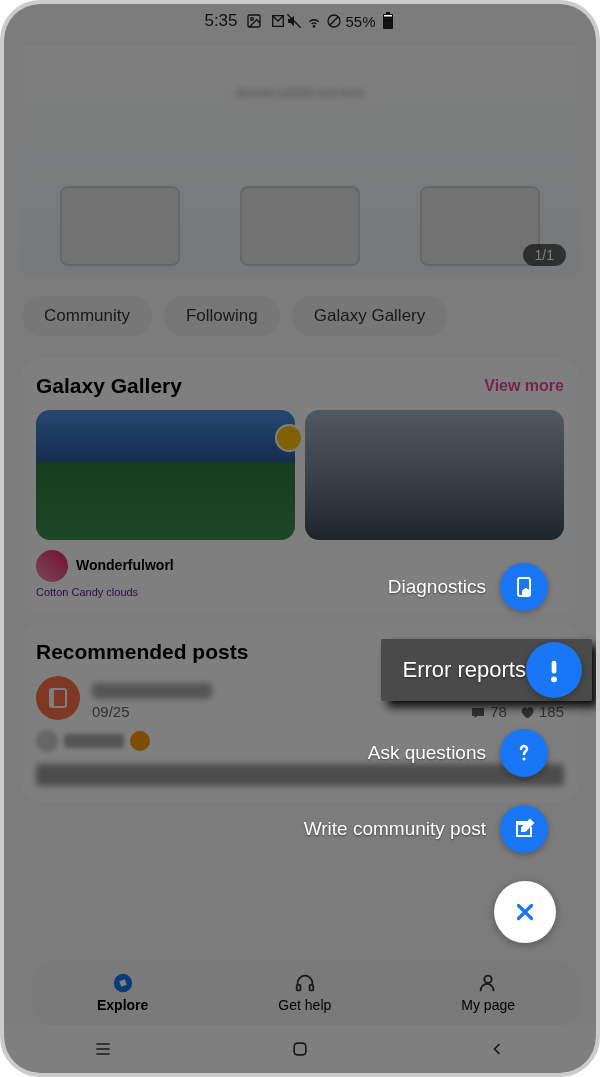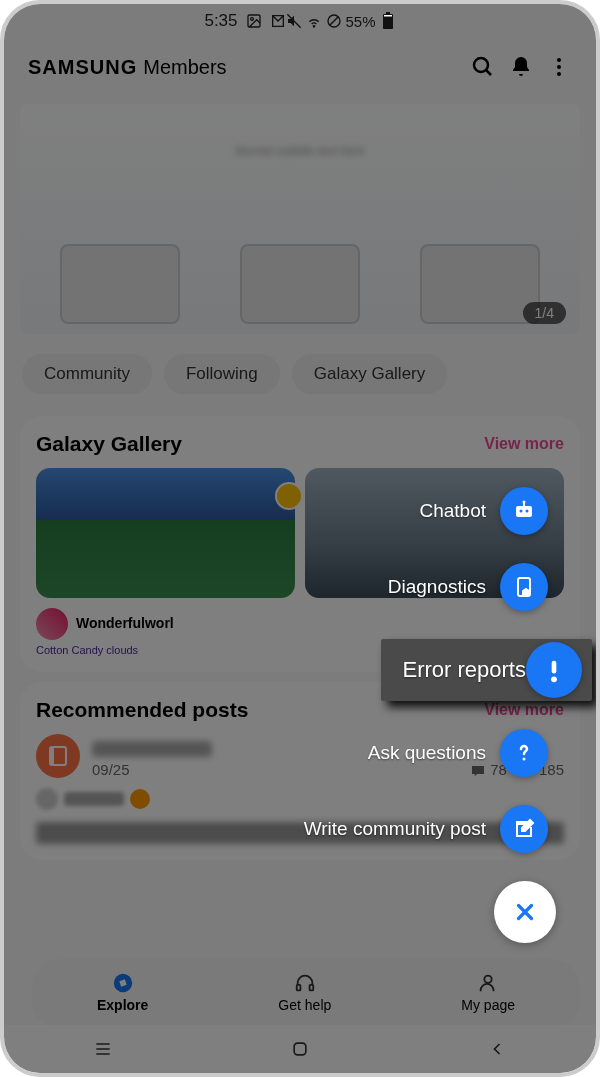--- a/index.html
+++ b/index.html
@@ -119,53 +119,29 @@
     <span class="status-icon">
             <svg width="12" height="18" viewBox="0 0 12 18">
               <rect x="1" y="2" width="10" height="15" rx="1" fill="#111"></rect>
               <rect x="4" y="0" width="4" height="2" fill="#111"></rect>
               <rect x="2" y="3" width="8" height="1.5" fill="#fff"></rect>
             </svg>
           </span>
   </div>
 </div>
 
-<div class="header">
-  <div class="app-title">
-    <span class="brand">SAMSUNG</span>
-    <span class="subtitle">Members</span>
-  </div>
-  <div class="hicon">
-          <svg width="24" height="24" viewBox="0 0 24 24" fill="none" stroke="#000" stroke-width="2.5">
-            <circle cx="10" cy="10" r="7"></circle>
-            <line x1="20" y1="20" x2="15" y2="15"></line>
-          </svg>
-        </div>
-  <div class="hicon">
-          <svg width="24" height="24" viewBox="0 0 24 24" fill="#000">
-            <path d="M12 2a6 6 0 00-6 6v4l-2 3v1h16v-1l-2-3V8a6 6 0 00-6-6zM10 19a2 2 0 004 0"></path>
-          </svg>
-        </div>
-  <div class="hicon">
-          <svg width="24" height="24" viewBox="0 0 24 24" fill="#000">
-            <circle cx="12" cy="5" r="2"></circle>
-            <circle cx="12" cy="12" r="2"></circle>
-            <circle cx="12" cy="19" r="2"></circle>
-          </svg>
-        </div>
-</div>
 
 <div class="banner">
   <div class="banner-sub">blurred subtitle text here</div>
   <div class="banner-art">
     <div class="device"></div>
           <div class="device"></div>
           <div class="device"></div>
   </div>
-  <div class="page-ind">1/4</div>
+  <div class="page-ind">1/1</div>
 </div>
 
 <div class="chips">
   <div class="chip">Community</div>
   <div class="chip">Following</div>
   <div class="chip">Galaxy Gallery</div>
 </div>
 
 <div class="card">
   <div class="card-head">
@@ -271,32 +247,20 @@
           <svg width="20" height="20" viewBox="0 0 24 24" fill="none" stroke="#333" stroke-width="2">
             <path d="M15 6l-6 6 6 6"></path>
           </svg>
         </div>
 </div>
 
 <div class="overlay-dim"></div>
 
 <div class="fab-menu">
   <div class="fab-row">
-    <span class="fab-label">Chatbot</span>
-    <div class="fab-btn">
-            <svg width="24" height="24" viewBox="0 0 24 24" fill="#fff">
-              <rect x="4" y="7" width="16" height="11" rx="2"></rect>
-              <line x1="12" y1="3" x2="12" y2="7" stroke="#fff" stroke-width="2"></line>
-              <circle cx="12" cy="3" r="1.5"></circle>
-              <circle cx="9" cy="12" r="1.5" fill="#1976f5"></circle>
-              <circle cx="15" cy="12" r="1.5" fill="#1976f5"></circle>
-            </svg>
-          </div>
-  </div>
-  <div class="fab-row">
     <span class="fab-label">Diagnostics</span>
     <div class="fab-btn">
             <svg width="24" height="24" viewBox="0 0 24 24" fill="none" stroke="#fff" stroke-width="2">
               <rect x="6" y="3" width="12" height="18" rx="2"></rect>
               <path d="M14 14l3 2v4l-3 1-3-1v-4z" fill="#fff"></path>
             </svg>
           </div>
   </div>
   <div class="fab-highlight fab-row">
     <span class="fab-label">Error reports</span>

